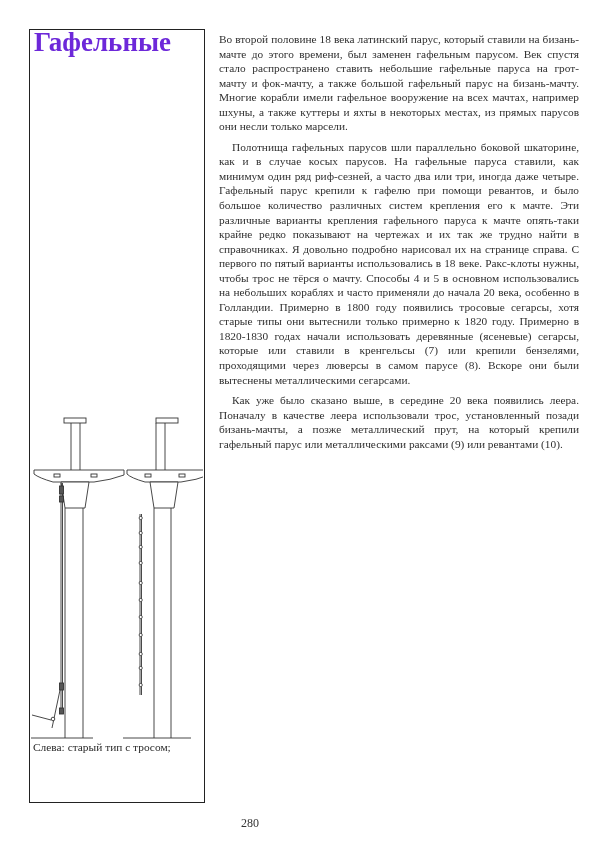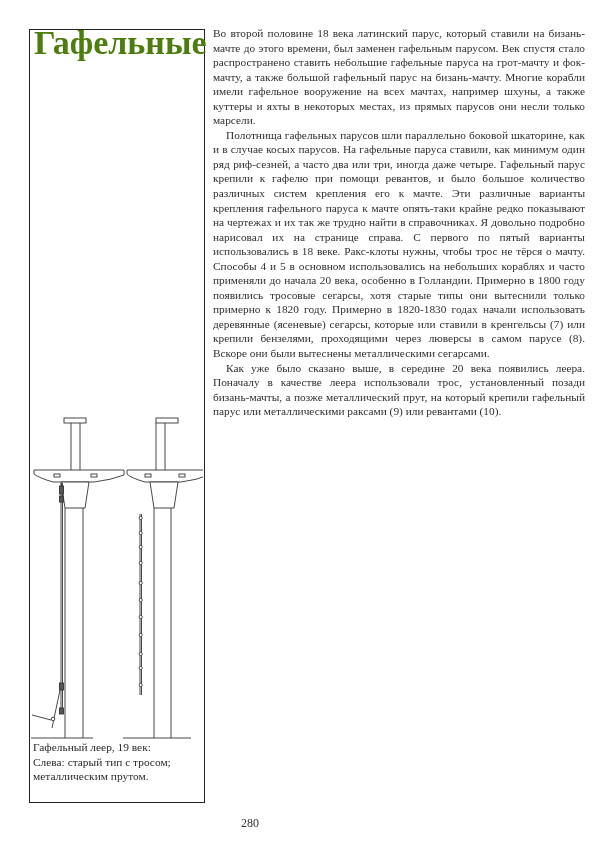--- a/index.html
+++ b/index.html
@@ -8,36 +8,36 @@
       font-family: "Liberation Serif", "DejaVu Serif", serif;
       color: #2a2a2a;
     }
     .frame {
       position: absolute; left: 29px; top: 29px; width: 176px; height: 774px;
       border: 1.5px solid #222; box-sizing: border-box;
     }
     .title {
       position: absolute; left: 34px; top: 27px; width: 170px;
       font-family: "Liberation Serif", serif; font-weight: bold;
-      font-size: 34px; line-height: 31px; color: #4d7c0f; margin: 0;
+      font-size: 27px; line-height: 31px; color: #6d28d9; margin: 0;
     }
     .illustration {
       position: absolute; left: 31px; top: 410px; width: 172px; height: 330px;
     }
     .caption {
       position: absolute; left: 33px; top: 740px; width: 170px;
       font-size: 11.4px; line-height: 14.5px; color: #2a2a2a; margin: 0;
     }
     .caption div { white-space: nowrap; }
     .body-text {
       position: absolute; left: 213px; top: 26px; width: 372px;
       font-size: 11.35px; line-height: 14.55px; color: #303030;
       text-align: justify;
     }
-    .body-text p { margin: 0; }
+    .body-text p { margin: 6px; }
     .body-text p + p { text-indent: 13px; }
     .page-number {
       position: absolute; left: 0; width: 500px; top: 816px;
       text-align: center; font-size: 12px; color: #333;
     }
   </style>
 </head>
 <body>
 
 <div class="frame"></div>
@@ -102,23 +102,21 @@
         <circle cx="109.7" cy="244" r="1.6"></circle>
         <circle cx="109.7" cy="258" r="1.6"></circle>
         <circle cx="109.7" cy="275" r="1.6"></circle>
       </g>
       <line x1="92" y1="328" x2="160" y2="328"></line>
     </g>
   </svg>
 </div>
 
 <div class="caption">
-  <div>Гафельный леер, 19 век:</div>
   <div>Слева: старый тип с тросом;</div>
-  <div>металлическим прутом.</div>
 </div>
 
 <div class="body-text">
   <p>Во второй половине 18 века латинский парус, который ставили на бизань-мачте до этого времени, был заменен гафельным парусом. Век спустя стало распространено ставить небольшие гафельные паруса на грот-мачту и фок-мачту, а также большой гафельный парус на бизань-мачту. Многие корабли имели гафельное вооружение на всех мачтах, например шхуны, а также куттеры и яхты в некоторых местах, из прямых парусов они несли только марсели.</p>
   <p>Полотнища гафельных парусов шли параллельно боковой шкаторине, как и в случае косых парусов. На гафельные паруса ставили, как минимум один ряд риф-сезней, а часто два или три, иногда даже четыре. Гафельный парус крепили к гафелю при помощи ревантов, и было большое количество различных систем крепления его к мачте. Эти различные варианты крепления гафельного паруса к мачте опять-таки крайне редко показывают на чертежах и их так же трудно найти в справочниках. Я довольно подробно нарисовал их на странице справа. С первого по пятый варианты использовались в 18 веке. Ракс-клоты нужны, чтобы трос не тёрся о мачту. Способы 4 и 5 в основном использовались на небольших кораблях и часто применяли до начала 20 века, особенно в Голландии. Примерно в 1800 году появились тросовые сегарсы, хотя старые типы они вытеснили только примерно к 1820 году. Примерно в 1820-1830 годах начали использовать деревянные (ясеневые) сегарсы, которые или ставили в кренгельсы (7) или крепили бензелями, проходящими через люверсы в самом парусе (8). Вскоре они были вытеснены металлическими сегарсами.</p>
   <p>Как уже было сказано выше, в середине 20 века появились леера. Поначалу в качестве леера использовали трос, установленный позади бизань-мачты, а позже металлический прут, на который крепили гафельный парус или металлическими раксами (9) или ревантами (10).</p>
 </div>
 
 <div class="page-number">280</div>
 

